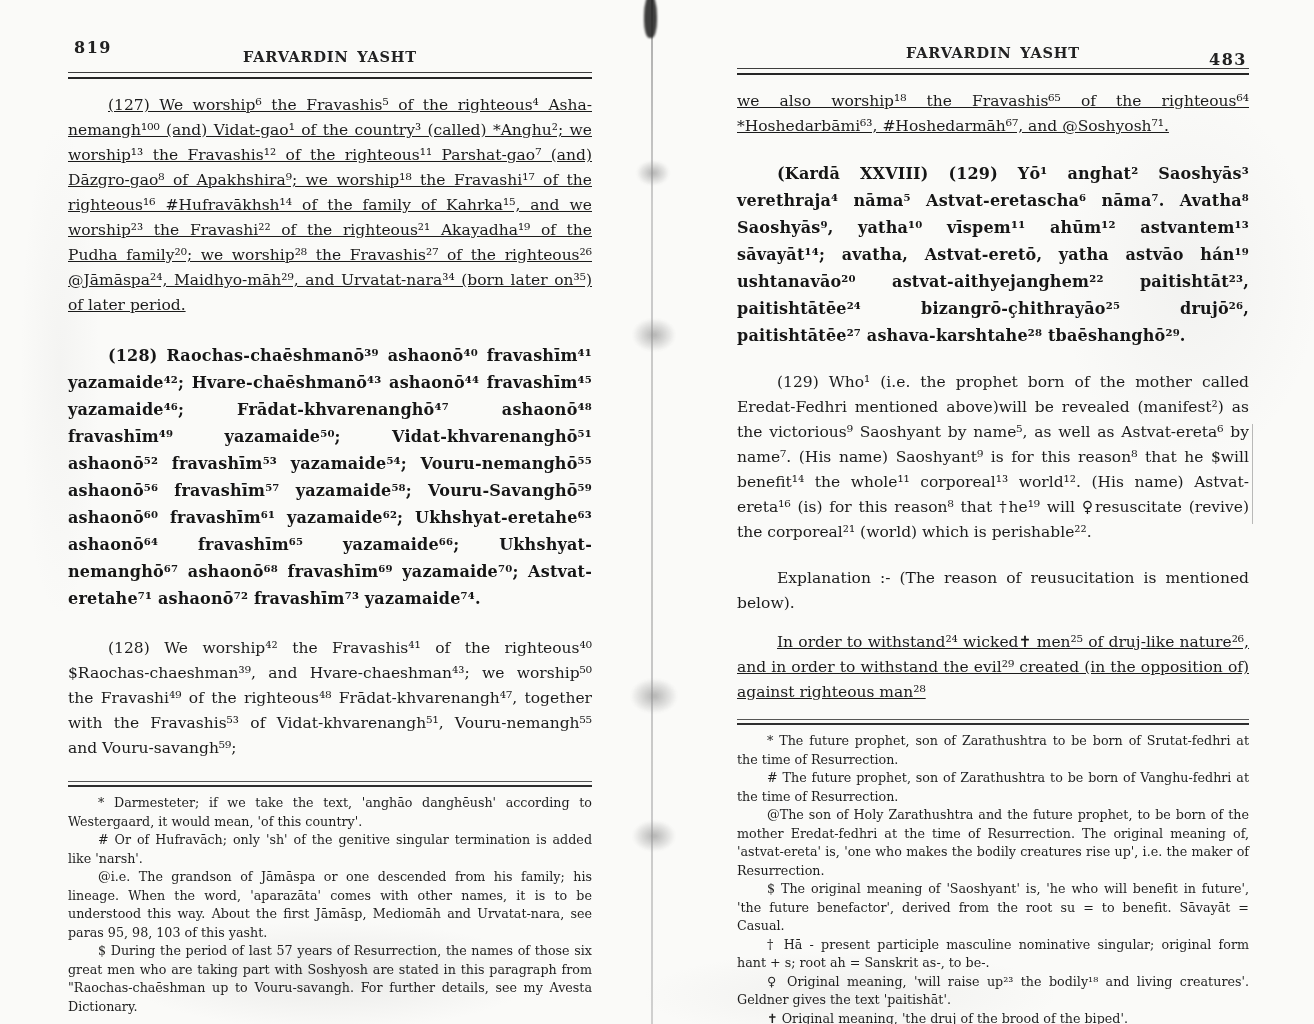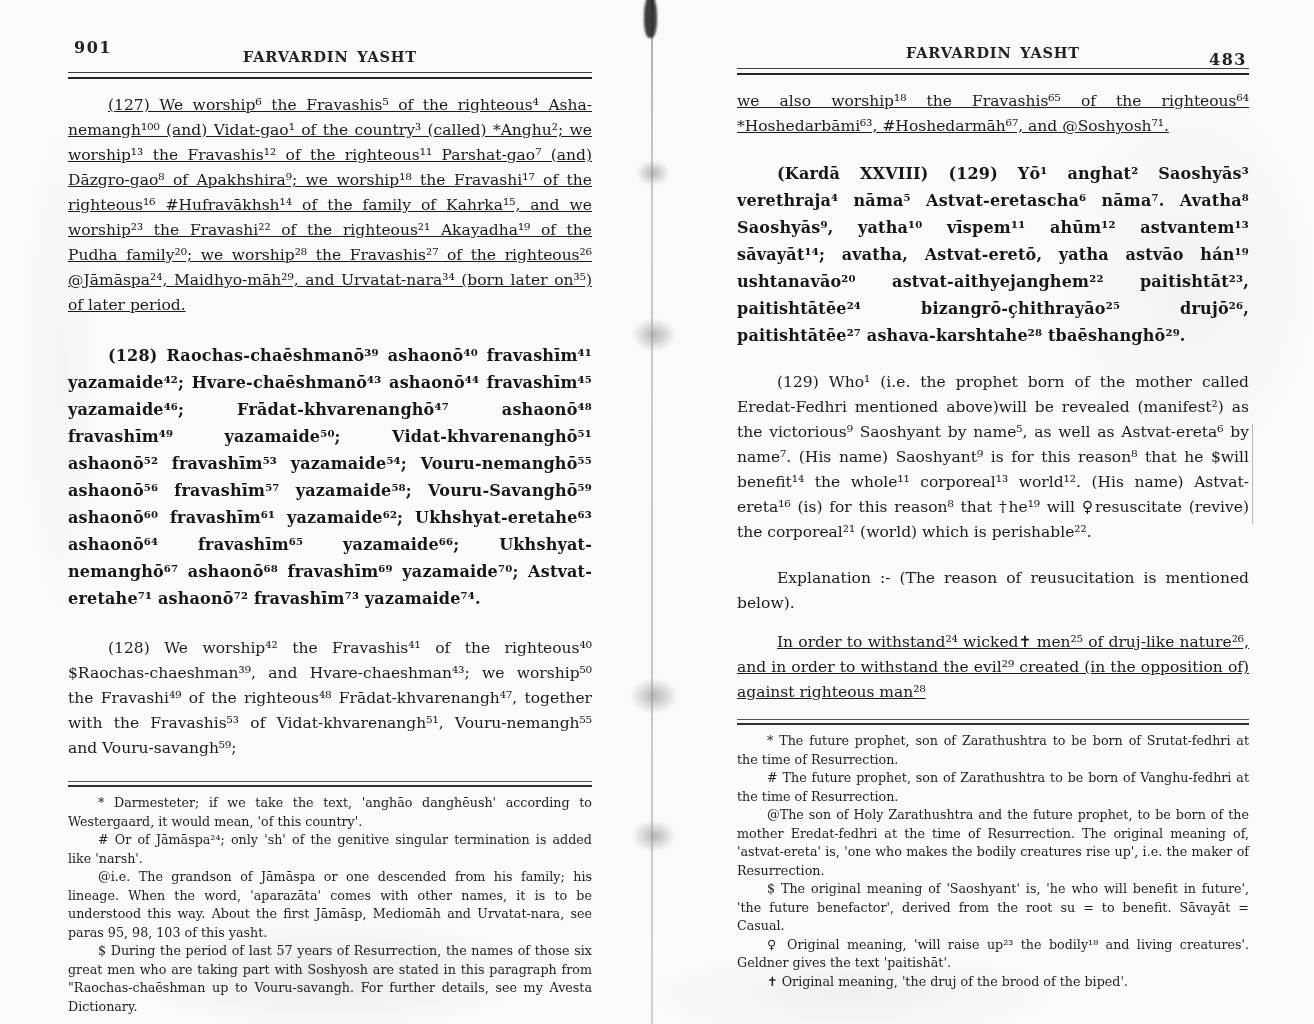--- a/index.html
+++ b/index.html
@@ -71,33 +71,33 @@
   <div class="spine-line"></div>
   <div class="spine-top-blot"></div>
   <div class="spine-mark spm1"></div>
   <div class="spine-mark spm2"></div>
   <div class="spine-mark spm3"></div>
   <div class="spine-mark spm4"></div>
   <div class="edge-line"></div>
 
   <div class="page page-left">
     <div class="header-row">
-      <span class="pagenum pagenum-left">901</span>
+      <span class="pagenum pagenum-left">819</span>
       <div class="running-head">FARVARDIN YASHT</div>
     </div>
     <div class="head-rule"></div>
 
     <p class="body mt-s">(127) We worship⁶  the Fravashis⁵ of the righteous⁴ Asha-nemangh¹⁰⁰ (and) Vidat-gao¹ of the country³ (called) *Anghu²; we worship¹³ the Fravashis¹² of the righteous¹¹ Parshat-gao⁷ (and) Dāzgro-gao⁸ of Apakhshira⁹; we worship¹⁸ the Fravashi¹⁷ of the righteous¹⁶ #Hufravākhsh¹⁴ of the family of Kahrka¹⁵, and we worship²³ the Fravashi²² of the righteous²¹ Akayadha¹⁹ of the Pudha family²⁰; we worship²⁸ the Fravashis²⁷ of the righteous²⁶ @Jāmāspa²⁴, Maidhyo-māh²⁹, and Urvatat-nara³⁴ (born later on³⁵) of later period.</p>
     <p class="body avesta mt-l">(128) Raochas-chaēshmanō³⁹ ashaonō⁴⁰ fravashīm⁴¹ yazamaide⁴²; Hvare-chaēshmanō⁴³ ashaonō⁴⁴ fravashīm⁴⁵ yazamaide⁴⁶; Frādat-khvarenanghō⁴⁷ ashaonō⁴⁸ fravashīm⁴⁹ yazamaide⁵⁰; Vidat-khvarenanghō⁵¹ ashaonō⁵² fravashīm⁵³ yazamaide⁵⁴; Vouru-nemanghō⁵⁵ ashaonō⁵⁶ fravashīm⁵⁷ yazamaide⁵⁸; Vouru-Savanghō⁵⁹ ashaonō⁶⁰ fravashīm⁶¹ yazamaide⁶²; Ukhshyat-eretahe⁶³ ashaonō⁶⁴ fravashīm⁶⁵ yazamaide⁶⁶; Ukhshyat-nemanghō⁶⁷ ashaonō⁶⁸ fravashīm⁶⁹ yazamaide⁷⁰; Astvat-eretahe⁷¹ ashaonō⁷² fravashīm⁷³ yazamaide⁷⁴.</p>
     <p class="body mt-l">(128) We worship⁴² the Fravashis⁴¹ of the righteous⁴⁰ $Raochas-chaeshman³⁹, and Hvare-chaeshman⁴³; we worship⁵⁰ the Fravashi⁴⁹ of the righteous⁴⁸ Frādat-khvarenangh⁴⁷, together with the Fravashis⁵³ of Vidat-khvarenangh⁵¹, Vouru-nemangh⁵⁵ and Vouru-savangh⁵⁹;</p>
 
     <div class="foot-rule"></div>
     <div class="footnotes">
       <p class="fn">* Darmesteter; if we take the text, 'anghāo danghēush' according to Westergaard, it would mean, 'of this country'.</p>
-      <p class="fn"># Or of Jāmāspa²⁴; only 'sh' of the genitive singular termination is added like 'narsh'.</p>
+      <p class="fn"># Or of Hufravāch; only 'sh' of the genitive singular termination is added like 'narsh'.</p>
       <p class="fn">@i.e. The grandson of Jāmāspa or one descended from his family; his lineage. When the word, 'aparazāta' comes with other names, it is to be understood this way. About the first Jāmāsp, Mediomāh and Urvatat-nara, see paras 95, 98, 103 of this yasht.</p>
       <p class="fn">$ During the period of last 57 years of Resurrection, the names of those six great men who are taking part with Soshyosh are stated in this paragraph from "Raochas-chaēshman up to Vouru-savangh. For further details, see my Avesta Dictionary.</p>
     </div>
   </div>
 
   <div class="page page-right">
     <div class="header-row">
       <span class="pagenum pagenum-right">483</span>
       <div class="running-head">FARVARDIN YASHT</div>
     </div>
@@ -108,18 +108,19 @@
     <p class="body mt-m">(129) Who¹ (i.e. the prophet born of the mother called Eredat-Fedhri mentioned above)will be revealed (manifest²) as the victorious⁹ Saoshyant by name⁵, as well as Astvat-ereta⁶ by name⁷. (His name) Saoshyant⁹ is for this reason⁸ that he $will benefit¹⁴ the whole¹¹ corporeal¹³ world¹². (His name) Astvat-ereta¹⁶ (is) for this reason⁸ that †he¹⁹ will ♀resuscitate (revive) the corporeal²¹ (world) which is perishable²².</p>
     <p class="body mt-m">Explanation :- (The reason of reusucitation is mentioned below).</p>
     <p class="body mt-s">In order to withstand²⁴ wicked✝ men²⁵ of druj-like nature²⁶, and in order to withstand the evil²⁹ created (in the opposition of) against righteous man²⁸</p>
 
     <div class="foot-rule" style="margin-top:14px;"></div>
     <div class="footnotes">
       <p class="fn">* The future prophet, son of Zarathushtra to be born of Srutat-fedhri at the time of Resurrection.</p>
       <p class="fn"># The future prophet, son of Zarathushtra to be born of Vanghu-fedhri at the time of Resurrection.</p>
       <p class="fn">@The son of Holy Zarathushtra and the future prophet, to be born of the mother Eredat-fedhri at the time of Resurrection. The original meaning of, 'astvat-ereta' is, 'one who makes the bodily creatures rise up', i.e. the maker of Resurrection.</p>
       <p class="fn">$ The original meaning of 'Saoshyant' is, 'he who will benefit in future', 'the future benefactor', derived from the root su = to benefit. Sāvayāt = Casual.</p>
+      <p class="fn">† Hā - present participle masculine nominative singular; original form hant + s; root ah = Sanskrit as-, to be-.</p>
       <p class="fn">♀ Original meaning, 'will raise up²³ the bodily¹⁸ and living creatures'. Geldner gives the text 'paitishāt'.</p>
       <p class="fn">✝ Original meaning, 'the druj of the brood of the biped'.</p>
     </div>
   </div>
 
 </div>
 
 </body></html>

